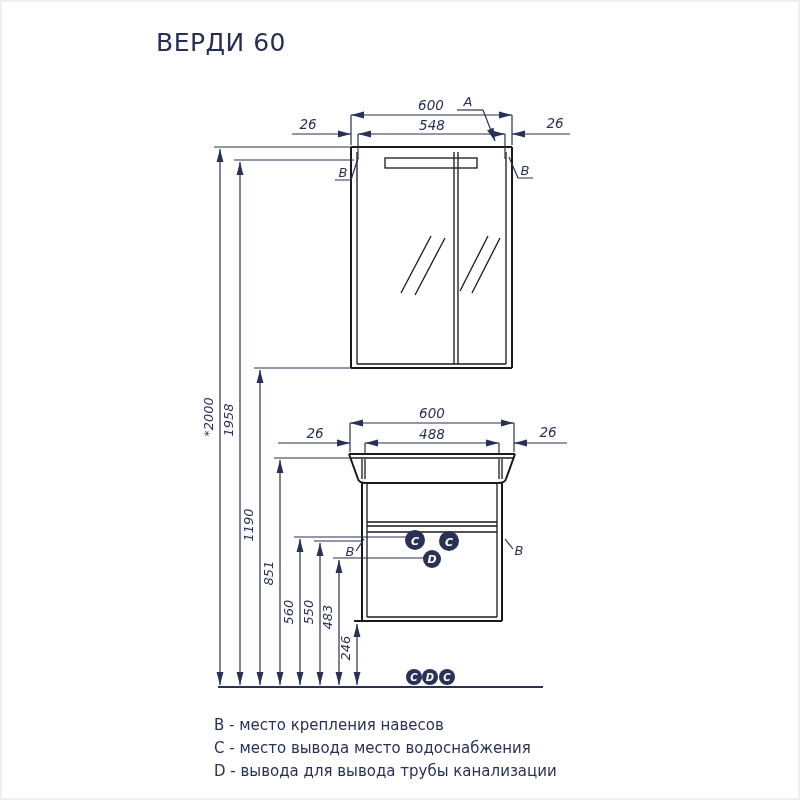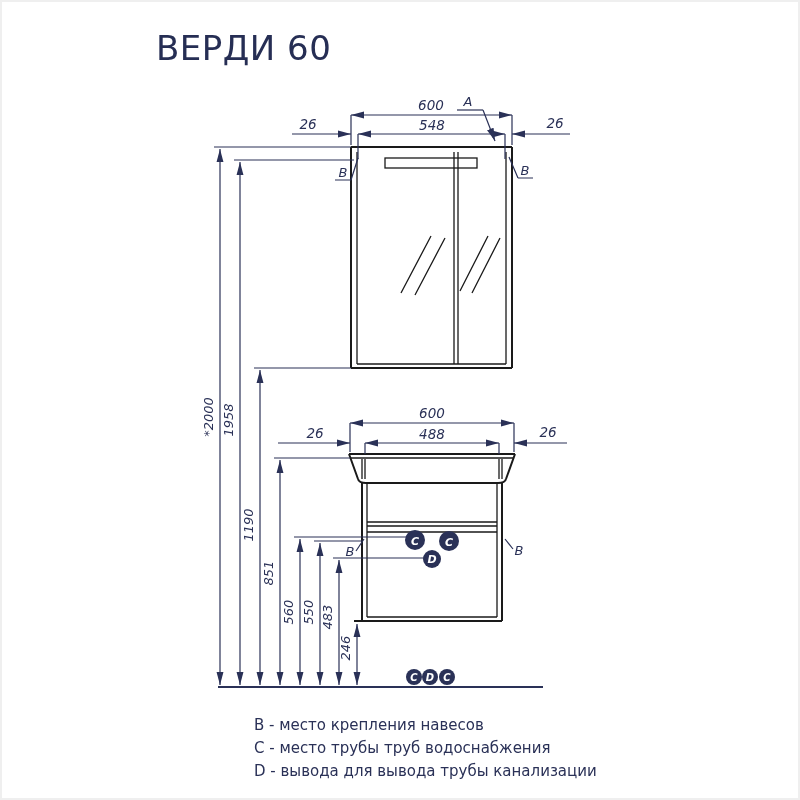--- a/index.html
+++ b/index.html
@@ -3,21 +3,21 @@
 <meta charset="utf-8">
 <style>
   html,body{margin:0;padding:0;background:#fff;}
   #page{
     position:relative;width:800px;height:800px;background:#ffffff;
     box-sizing:border-box;border:2px solid #efefef;
     font-family:"DejaVu Sans",sans-serif;overflow:hidden;
   }
   #title{
     position:absolute;left:154px;top:26px;
-    font-size:34px;font-weight:500;letter-spacing:0.5px;color:#262e54;
+    font-size:25px;font-weight:500;letter-spacing:0.5px;color:#262e54;
   }
   #drawing{position:absolute;left:0;top:0;}
   .nav{stroke:#2a3157;stroke-width:1.2;fill:none;}
   .navthick{stroke:#2a3157;stroke-width:2;fill:none;}
   .blk{stroke:#1a1a1a;stroke-width:1.3;fill:none;}
   .blk2{stroke:#1a1a1a;stroke-width:2;fill:none;}
   .dim{
     fill:#2a3157;font-family:"DejaVu Sans",sans-serif;
     font-style:italic;font-size:13.5px;text-anchor:middle;
   }
@@ -27,21 +27,21 @@
     font-style:italic;font-size:13px;text-anchor:middle;
   }
   .marker-dot{fill:#2a3157;stroke:none;}
   .marker-letter{
     fill:#ffffff;font-family:"DejaVu Sans",sans-serif;
     font-style:italic;font-size:11px;font-weight:bold;text-anchor:middle;
   }
   .marker-letter-sm{font-size:10px;}
   #legend{
     position:absolute;left:212px;top:712px;color:#2a3157;
-    font-size:15px;line-height:23px;margin-left:40px;
+    font-size:15px;line-height:23px;
   }
 </style>
 </head>
 <body>
 
 <div id="page">
 
   <div id="title">ВЕРДИ 60</div>
 
   <svg id="drawing" width="800" height="800" viewBox="0 0 800 800">
@@ -168,17 +168,17 @@
       <circle class="marker-dot" cx="428" cy="675" r="8"></circle>
       <circle class="marker-dot" cx="445" cy="675" r="8"></circle>
       <text class="marker-letter marker-letter-sm" x="412" y="679">C</text>
       <text class="marker-letter marker-letter-sm" x="428" y="679">D</text>
       <text class="marker-letter marker-letter-sm" x="445" y="679">C</text>
     </g>
   </svg>
 
   <div id="legend">
     <div>B - место крепления навесов</div>
-    <div>C - место трубы труб водоснабжения</div>
+    <div>C - место вывода место водоснабжения</div>
     <div>D - вывода для вывода трубы канализации</div>
   </div>
 
 </div>
 
 </body></html>

